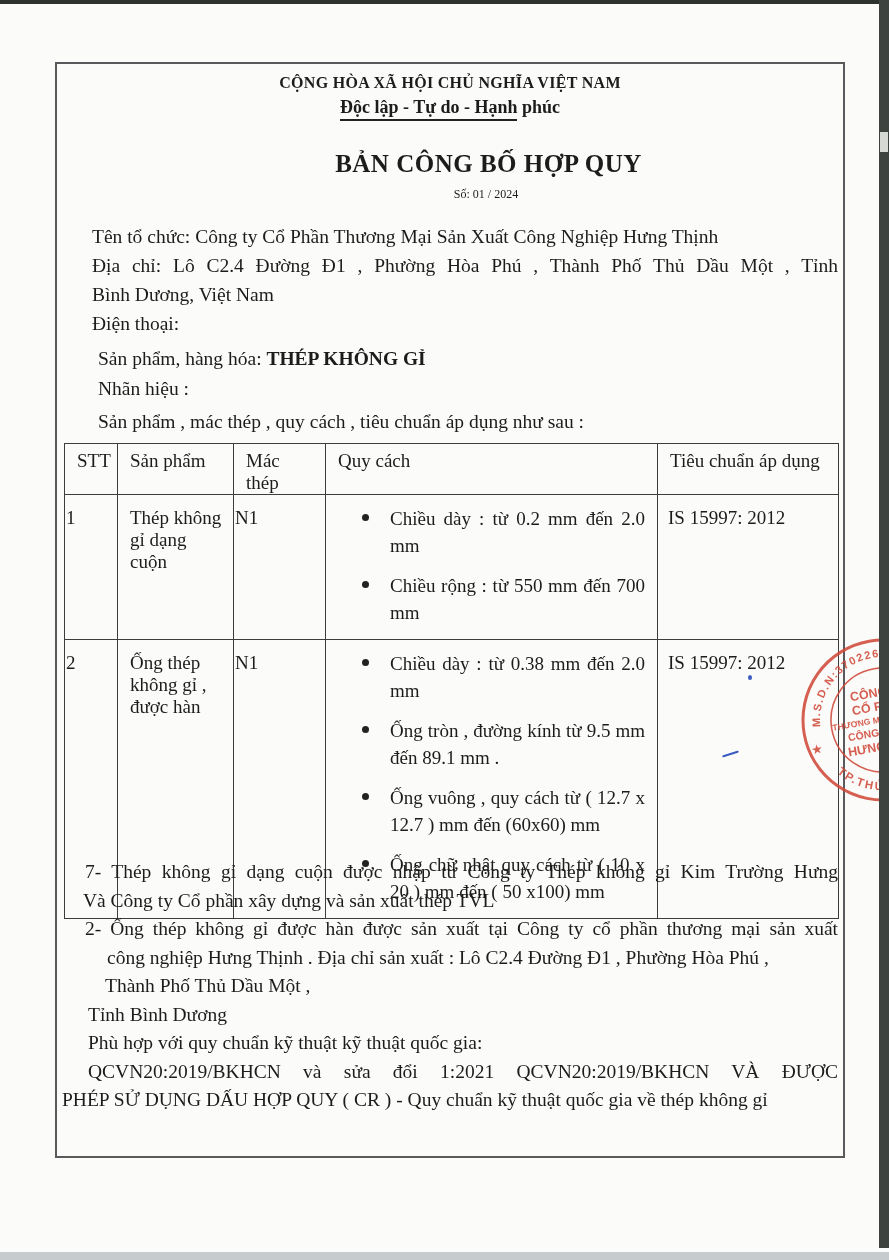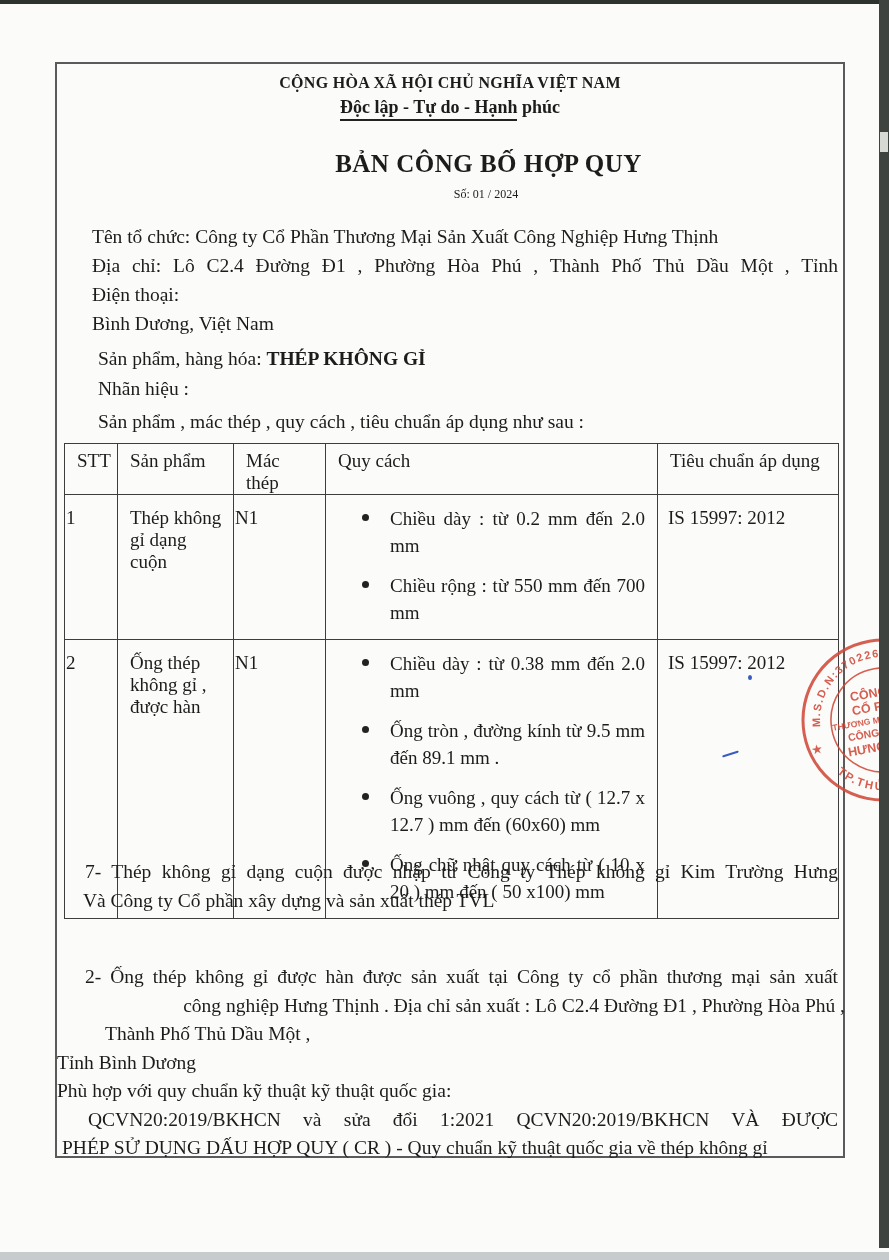--- a/index.html
+++ b/index.html
@@ -48,24 +48,24 @@
   td.cell-std { padding:12px 8px 0 10px; }
   tr.row-1 { height:97px; }
   tr.row-2 { height:235px; }
   .bullet { display:flex; margin-bottom:13px; }
   .b-dot { width:7px; height:7px; border-radius:50%; background:#222; margin-top:9px; flex:0 0 7px; }
   .b-text { flex:1; margin-left:21px; text-align:justify; line-height:27px; }
 
   .notes-block { left:57px; top:858px; width:788px; font-size:19.5px; line-height:28.5px; z-index:1; }
   .n-l1  { margin-left:28px; margin-right:7px; }
   .n-l1b { margin-left:26px; }
-  .n-l2  { margin-left:28px; margin-right:7px;margin-top:48px; }
-  .n-l2b { margin-left:50px;text-align:right; }
+  .n-l2  { margin-left:28px; margin-right:7px; }
+  .n-l2b { margin-left:50px; }
   .n-l2c { margin-left:48px; }
-  .n-prov, .n-conf { }
+  .n-prov, .n-conf { margin-left:31px; }
   .n-reg1 { margin-left:31px; margin-right:7px; }
   .n-reg2 { margin-left:5px; margin-right:7px; }
 
   
   .stamp { left:783px; top:620px; width:200px; height:200px; z-index:2; opacity:0.88; transform:rotate(-10deg); }
   .stamp text { fill:#d04a3a; font-family:"Liberation Sans","DejaVu Sans",sans-serif; font-weight:bold; }
 
   .blue-dot { left:748px; top:675px; width:4px; height:5px; border-radius:50%; background:#3a5bbf; z-index:3; }
   .blue-mark { left:722px; top:753px; width:17px; height:2px; background:#3a5bbf; transform:rotate(-18deg); border-radius:2px; z-index:3; }
 </style>
@@ -78,22 +78,22 @@
   <div class="republic">CỘNG HÒA XÃ HỘI CHỦ NGHĨA VIỆT NAM</div>
   <div class="motto"><span class="ul">Độc lập - Tự do - Hạnh</span><span> phúc</span></div>
 </div>
 
 <div class="abs title center">BẢN CÔNG BỐ HỢP QUY</div>
 <div class="abs doc-number center">Số: 01 / 2024</div>
 
 <div class="abs org-block">
   <div>Tên tổ chức: Công ty Cổ Phần Thương Mại Sản Xuất Công Nghiệp Hưng Thịnh</div>
   <div class="jl">Địa chỉ: Lô C2.4 Đường Đ1 , Phường Hòa Phú , Thành Phố Thủ Dầu Một , Tỉnh</div>
+  <div>Bình Dương, Việt Nam</div>
   <div>Điện thoại:</div>
-  <div>Bình Dương, Việt Nam</div>
 </div>
 
 <div class="abs product-block">
   <div><span>Sản phẩm, hàng hóa: </span><span class="product-name">THÉP KHÔNG GỈ</span></div>
   <div>Nhãn hiệu :</div>
   <div class="table-intro">Sản phẩm , mác thép , quy cách , tiêu chuẩn áp dụng như sau :</div>
 </div>
 
 <table class="spec">
   <colgroup>

